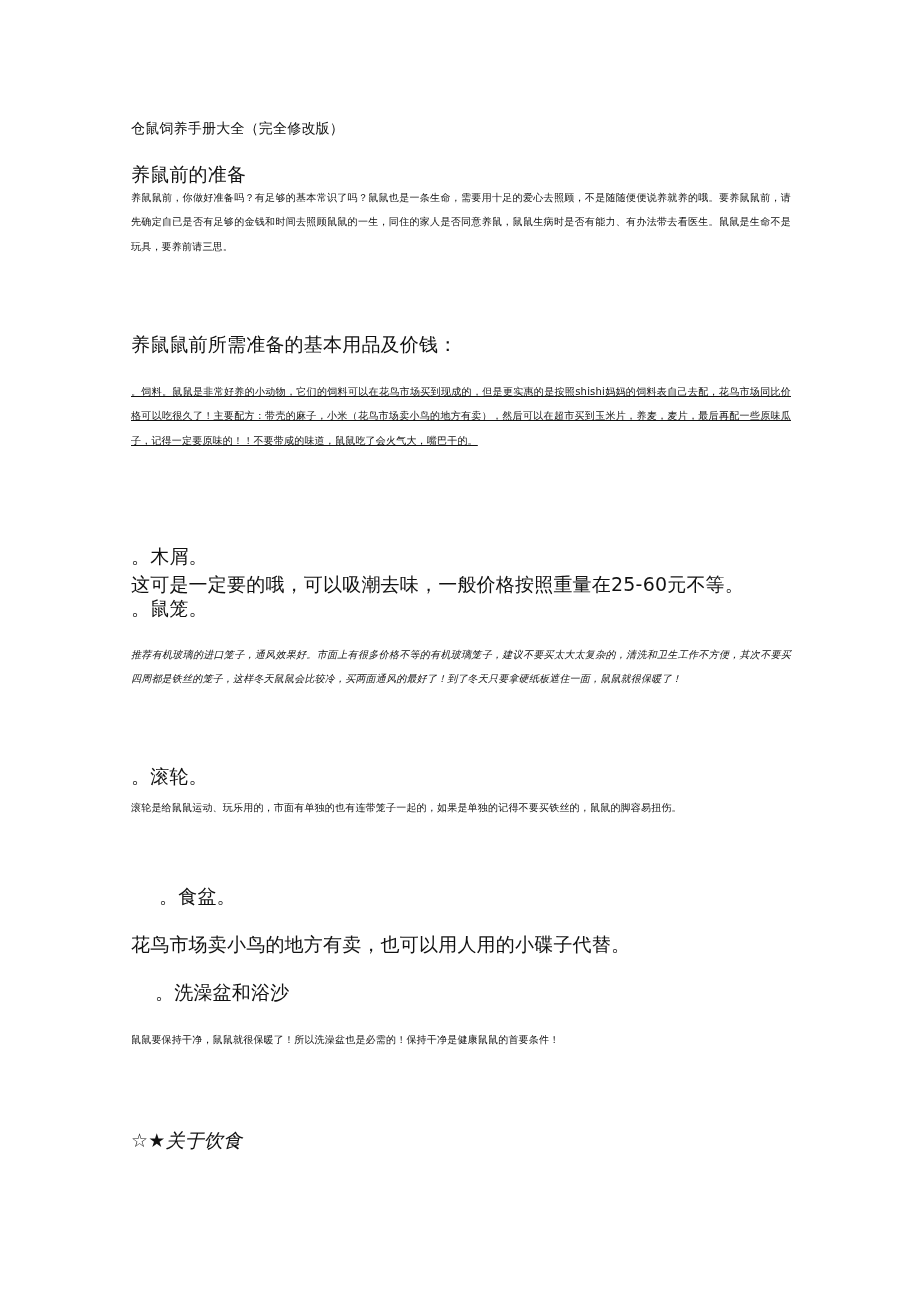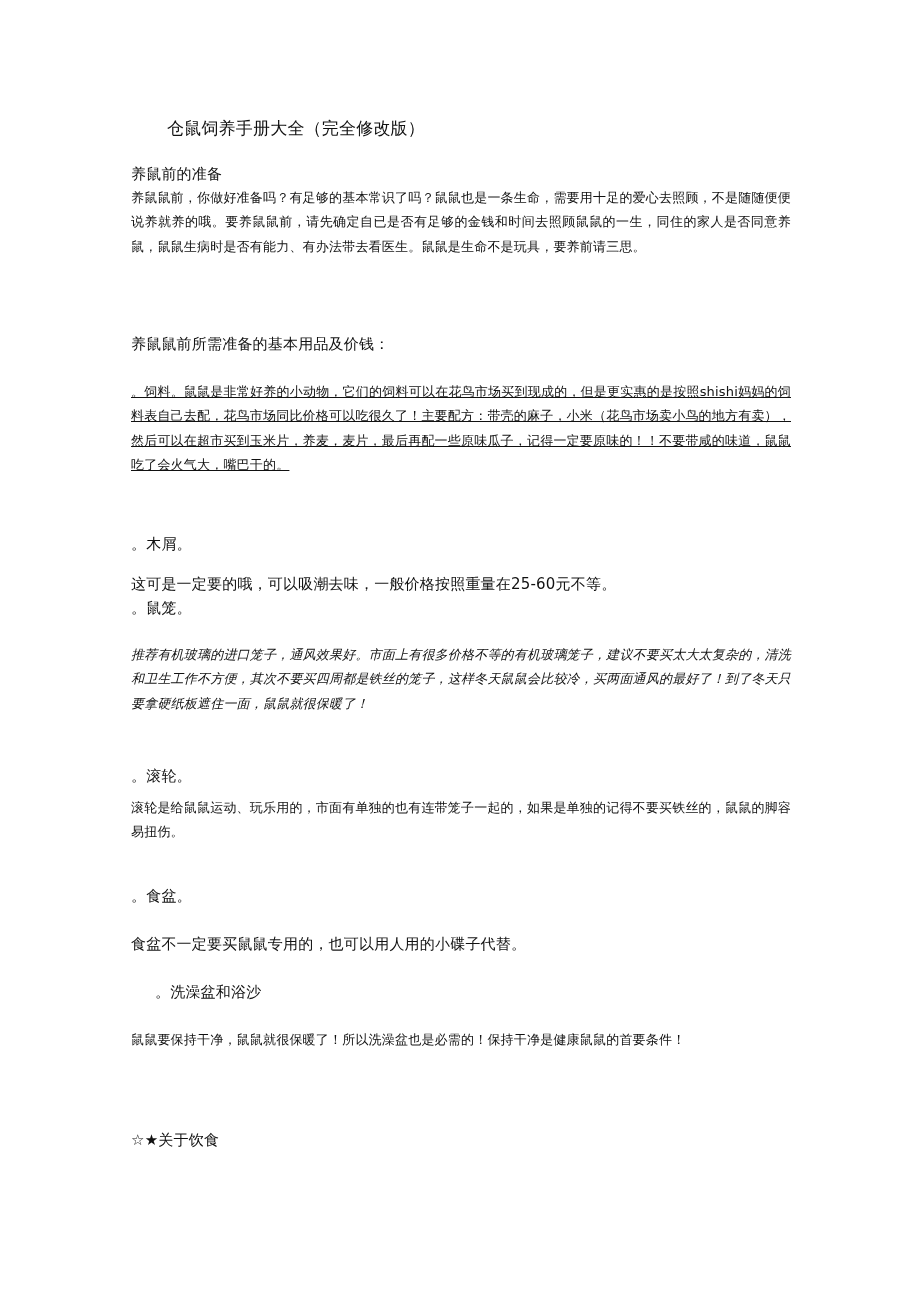--- a/index.html
+++ b/index.html
@@ -1,44 +1,44 @@
 <!DOCTYPE html>
 <html><head>
 <meta charset="utf-8">
 <style>
   html, body { margin: 0; padding: 0; background: #ffffff; }
   body { width: 920px; height: 1301px; position: relative; overflow: hidden;
          font-family: "DejaVu Sans", "Liberation Sans", sans-serif; color: #111111; }
   .page { position: absolute; left: 131px; top: 0; width: 660px; }
-  .line { position: absolute; left: 0; white-space: nowrap; font-size: 15px; line-height: 24px; letter-spacing: 0.2px; }
-  .title { font-size: 17px; margin-left: 36px; }
-  .para { position: absolute; left: 0; width: 660px; font-size: 13px; line-height: 24.4px; letter-spacing: 0.2px; text-align: justify; }
+  .line { position: absolute; left: 0; white-space: nowrap; font-size: 19px; line-height: 24px; letter-spacing: 0.2px; }
+  .title { font-size: 14px; }
+  .para { position: absolute; left: 0; width: 660px; font-size: 10px; line-height: 24.4px; letter-spacing: 0.2px; text-align: justify; }
 </style>
 </head>
 <body>
 
 <div class="page">
   <div class="line title" style="top:116px;">仓鼠饲养手册大全（完全修改版）</div>
 
   <div class="line" style="top:162px;">养鼠前的准备</div>
   <div class="para" style="top:186px;">养鼠鼠前，你做好准备吗？有足够的基本常识了吗？鼠鼠也是一条生命，需要用十足的爱心去照顾，不是随随便便说养就养的哦。要养鼠鼠前，请先确定自已是否有足够的金钱和时间去照顾鼠鼠的一生，同住的家人是否同意养鼠，鼠鼠生病时是否有能力、有办法带去看医生。鼠鼠是生命不是玩具，要养前请三思。</div>
 
   <div class="line" style="top:332px;">养鼠鼠前所需准备的基本用品及价钱：</div>
 
   <div class="para" style="top:380px;text-decoration:underline;">。饲料。鼠鼠是非常好养的小动物，它们的饲料可以在花鸟市场买到现成的，但是更实惠的是按照shishi妈妈的饲料表自己去配，花鸟市场同比价格可以吃很久了！主要配方：带壳的麻子，小米（花鸟市场卖小鸟的地方有卖），然后可以在超市买到玉米片，养麦，麦片，最后再配一些原味瓜子，记得一定要原味的！！不要带咸的味道，鼠鼠吃了会火气大，嘴巴干的。</div>
 
-  <div class="line" style="top:532px;">。木屑。</div>
+  <div class="line" style="top:544px;">。木屑。</div>
   <div class="line" style="top:572px;">这可是一定要的哦，可以吸潮去味，一般价格按照重量在25-60元不等。</div>
 
   <div class="line" style="top:596px;">。鼠笼。</div>
   <div class="para" style="top:643px;font-style:italic;">推荐有机玻璃的进口笼子，通风效果好。市面上有很多价格不等的有机玻璃笼子，建议不要买太大太复杂的，清洗和卫生工作不方便，其次不要买四周都是铁丝的笼子，这样冬天鼠鼠会比较冷，买两面通风的最好了！到了冬天只要拿硬纸板遮住一面，鼠鼠就很保暖了！</div>
 
   <div class="line" style="top:764px;">。滚轮。</div>
   <div class="para" style="top:796px;">滚轮是给鼠鼠运动、玩乐用的，市面有单独的也有连带笼子一起的，如果是单独的记得不要买铁丝的，鼠鼠的脚容易扭伤。</div>
 
-  <div class="line" style="top:884px;">。食盆。</div>
-  <div class="line" style="top:932px;">食盆不一定要买鼠鼠专用的，也可以用人用的小碟子代替。</div>
+  <div class="line" style="top:884px;margin-left:28px;">。食盆。</div>
+  <div class="line" style="top:932px;">花鸟市场卖小鸟的地方有卖，也可以用人用的小碟子代替。</div>
 
   <div class="line" style="top:980px;margin-left:24px;">。洗澡盆和浴沙</div>
   <div class="para" style="top:1028px;">鼠鼠要保持干净，鼠鼠就很保暖了！所以洗澡盆也是必需的！保持干净是健康鼠鼠的首要条件！</div>
 
-  <div class="line" style="top:1128px;">☆★关于饮食</div>
+  <div class="line" style="top:1128px;font-style:italic;">☆★关于饮食</div>
 </div>
 
 </body></html>

